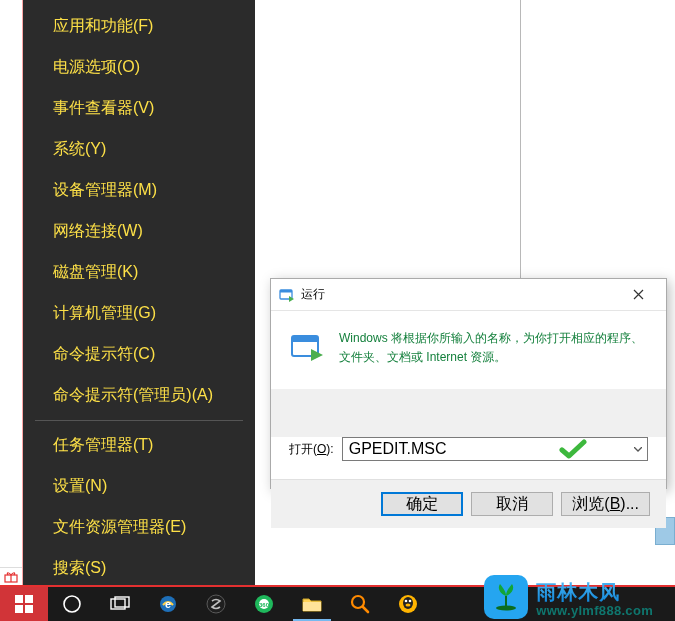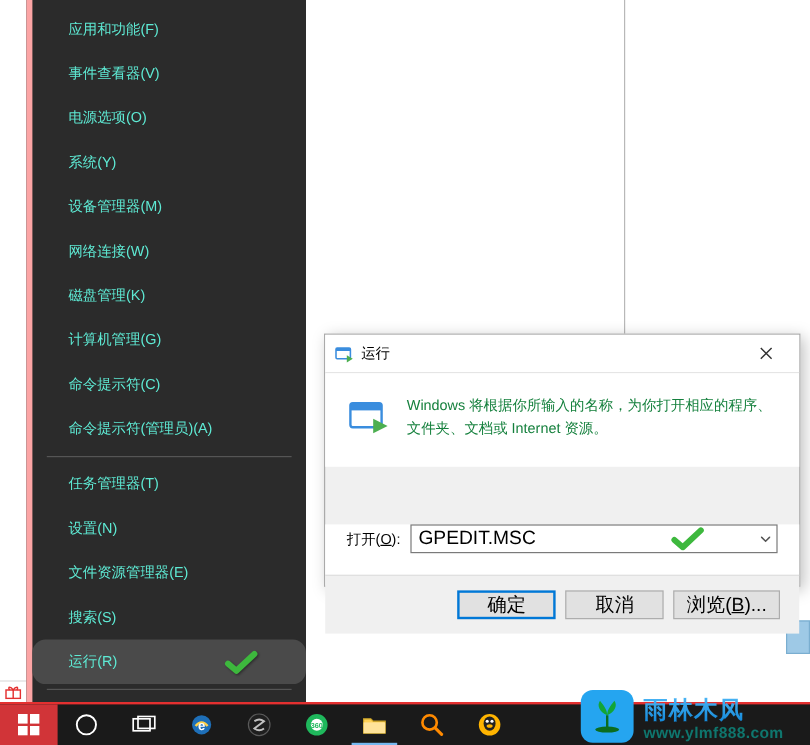--- a/index.html
+++ b/index.html
@@ -23,24 +23,24 @@
     position: absolute; right: 0; bottom: 40px; width: 20px; height: 28px;
     background: #9ec9e6;
     border: 1px solid #7aaed0;
   }
 
   
   .menu {
     position: absolute; left: 22px; top: 0;
     width: 233px; height: 585px;
     background: #2b2b2b;
-    color: #5eead4;
-    font-size: 12px;
+    color: #fde047;
+    font-size: 16px;
     padding-top: 6px;
-    border-left: 5px solid #fca5a5;
+    border-left: 1px solid #fca5a5;
   }
   .menu-item {
     padding: 10px 0 10px 30px;
     cursor: pointer;
     position: relative;
   }
   .menu-sep {
     height: 1px; background: #555;
     margin: 4px 12px;
   }
@@ -211,22 +211,22 @@
 <div class="left-red">
   <svg width="14" height="12" viewBox="0 0 14 12">
     <rect x="1" y="4" width="12" height="7" fill="none" stroke="#e43030" stroke-width="1.2"></rect>
     <line x1="7" y1="4" x2="7" y2="11" stroke="#e43030" stroke-width="1.2"></line>
     <path d="M7 4 C5 1 2 1 4 4 M7 4 C9 1 12 1 10 4" fill="none" stroke="#e43030" stroke-width="1.2"></path>
   </svg>
 </div>
 
 <div class="menu">
   <div class="menu-item"><span>应用和功能(F)</span></div>
+  <div class="menu-item"><span>电源选项(O)</span></div>
   <div class="menu-item"><span>事件查看器(V)</span></div>
-  <div class="menu-item"><span>电源选项(O)</span></div>
   <div class="menu-item"><span>系统(Y)</span></div>
   <div class="menu-item"><span>设备管理器(M)</span></div>
   <div class="menu-item"><span>网络连接(W)</span></div>
   <div class="menu-item"><span>磁盘管理(K)</span></div>
   <div class="menu-item"><span>计算机管理(G)</span></div>
   <div class="menu-item"><span>命令提示符(C)</span></div>
   <div class="menu-item"><span>命令提示符(管理员)(A)</span></div>
   <div class="menu-sep"></div>
   <div class="menu-item"><span>任务管理器(T)</span></div>
   <div class="menu-item"><span>设置(N)</span></div>

